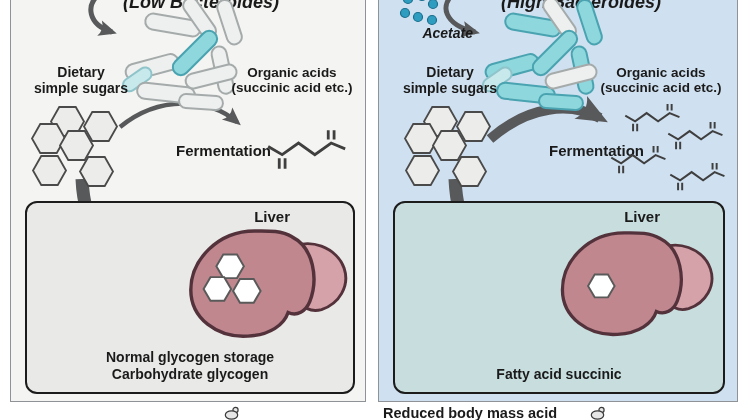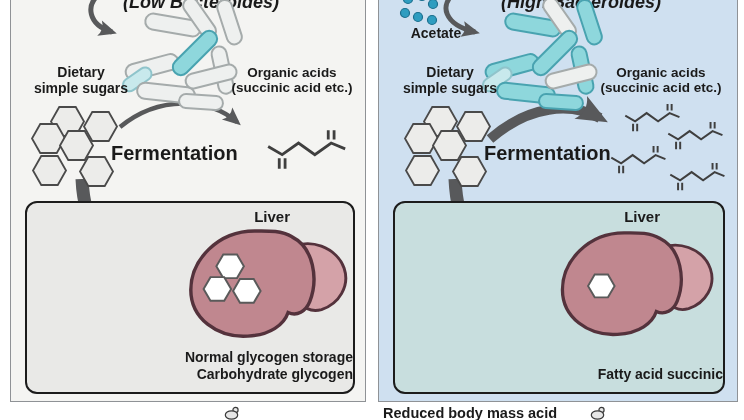--- a/index.html
+++ b/index.html
@@ -11,30 +11,30 @@
   #panel-low{left:10px;width:356px;background:#f4f4f2;}
   #panel-high{left:378px;width:360px;background:#cfe0f0;}
   .abs{position:absolute;}
   .panel-header{
     position:absolute;top:1px;left:0;right:0;text-align:center;
     font-size:18px;font-weight:bold;font-style:italic;white-space:nowrap;
   }
   #panel-low .panel-header{padding-left:26px;}
   #panel-high .panel-header{padding-left:46px;}
   .two-line{font-size:14px;font-weight:bold;text-align:center;line-height:1.12;}
-  .ferm-label{font-size:20px;font-weight:bold;text-align:left;}
+  .ferm-label{font-size:15px;font-weight:bold;text-align:right;}
   .acetate-label{font-size:14px;font-weight:bold;}
   .liver-box{
     position:absolute;box-sizing:border-box;border:2.2px solid #1c1c1c;border-radius:12px;
   }
   #panel-low .liver-box{background:#e9e9e7;}
   #panel-high .liver-box{background:#c8dede;}
   .liver-title{position:absolute;top:5px;right:63px;font-size:15px;font-weight:bold;}
   .liver-caption{
-    position:absolute;left:0;right:0;bottom:9px;text-align:right;
+    position:absolute;left:0;right:0;bottom:9px;text-align:center;
     font-size:14px;font-weight:bold;line-height:1.2;
   }
   .footer-caption{position:absolute;top:405px;font-size:14.5px;font-weight:bold;white-space:nowrap;}
   svg{display:block;overflow:visible;}
   .arrows{position:absolute;left:0;top:0;pointer-events:none;}
   .rod-w{fill:#eef0ef;stroke:#a5abab;stroke-width:2;}
   .rod-t{fill:#8ed7dc;stroke:#49a3b0;stroke-width:2;}
   .rod-lt{fill:#c8e9ec;stroke:#8fc4cb;stroke-width:2;}
   .sugar-hex{fill:#ececea;stroke:#4a4a4a;stroke-width:1.8;}
   .mol{stroke:#3f3f3f;stroke-width:2.4;fill:none;}
@@ -133,21 +133,21 @@
     <svg class="abs" style="left:20px;top:2px;" width="62" height="32">
       <g fill="#2f9dc0" stroke="#1c6f8e" stroke-width="1.2">
         <circle cx="9" cy="6" r="4.5"></circle>
           <circle cx="23" cy="3" r="4.5"></circle>
           <circle cx="34" cy="11" r="4.5"></circle>
         <circle cx="6" cy="20" r="4.5"></circle>
           <circle cx="19" cy="24" r="4.5"></circle>
           <circle cx="33" cy="27" r="4.5"></circle>
       </g>
     </svg>
-    <div class="abs acetate-label" style="left:12px;top:34px;width:90px;text-align:center;">Acetate</div>
+    <div class="abs acetate-label" style="left:4px;top:34px;width:90px;text-align:right;font-style:italic;">Acetate</div>
 
     <svg class="abs" style="left:100px;top:16px;" width="125" height="108">
       <rect class="rod-t" x="26" y="10" width="56" height="16" rx="8" transform="rotate(10 54 18)"></rect>
       <rect class="rod-w" x="58" y="4" width="46" height="15" rx="7.5" transform="rotate(55 81 11)"></rect>
       <rect class="rod-t" x="88" y="8" width="46" height="15" rx="7.5" transform="rotate(72 111 15)"></rect>
       <rect class="rod-t" x="6" y="52" width="54" height="16" rx="8" transform="rotate(-15 33 60)"></rect>
       <rect class="rod-t" x="48" y="38" width="56" height="16" rx="8" transform="rotate(-45 76 46)"></rect>
       <rect class="rod-t" x="80" y="56" width="48" height="15" rx="7.5" transform="rotate(78 104 63)"></rect>
       <rect class="rod-lt" x="2" y="66" width="32" height="13" rx="6.5" transform="rotate(-35 18 72)"></rect>
       <rect class="rod-t" x="18" y="78" width="58" height="16" rx="8" transform="rotate(6 47 86)"></rect>

